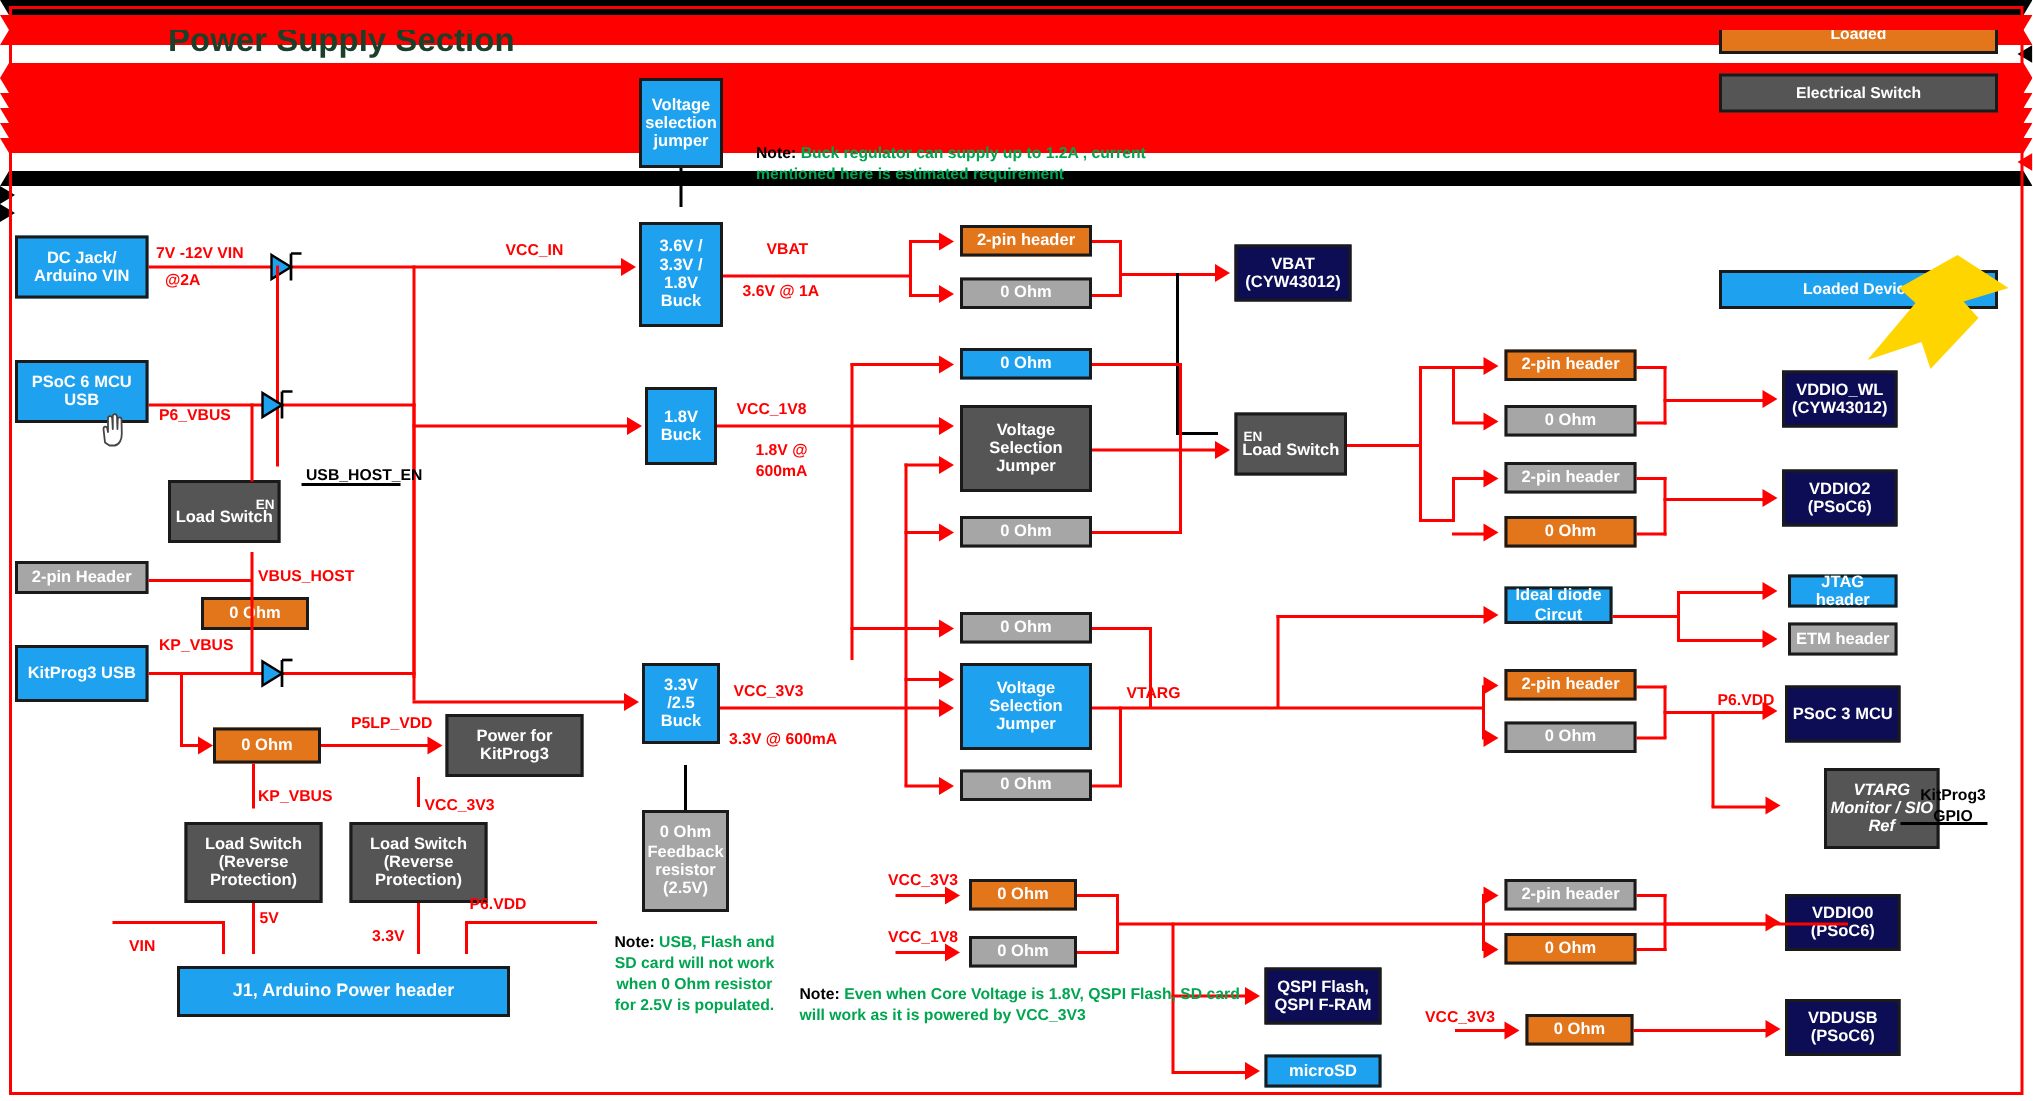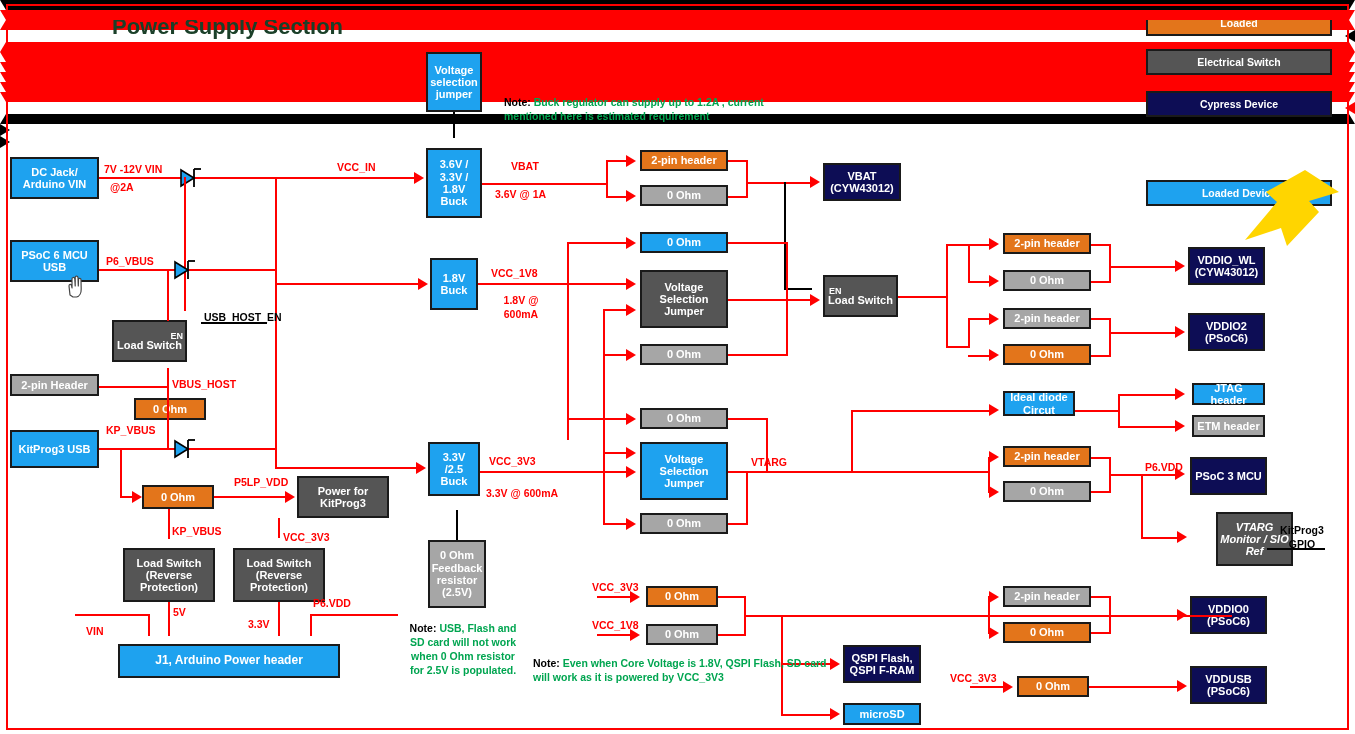--- a/index.html
+++ b/index.html
@@ -55,23 +55,20 @@
 
   <div class="title" style="left:112px;top:14px;">Power Supply Section</div>
 
   <div class="legend" style="left:1146px;top:10px;width:190px;height:208px;">
     <div class="lgitem c-switch" style="top:39px;">
       <span>Electrical Switch</span>
       </div>
     <div class="lgitem c-loaded" style="top:0px;">
       <span>Loaded</span>
       </div>
-    <div class="lgitem c-cypress" style="top:81px;">
-      <span>Cypress Device</span>
-      </div>
     <div class="lgitem c-device" style="top:170px;">
       <span>Loaded Device</span>
       </div>
   </div>
 
   <div class="blk c-device" style="left:10px;top:157px;width:89px;height:42px;">
     <span>DC Jack/ Arduino VIN</span>
     </div>
 
   <div class="blk c-device" style="left:10px;top:240px;width:89px;height:42px;">
@@ -453,21 +450,21 @@
   <div class="ah" style="left:1177px;top:609px;"></div>
 
   <div class="w wh" style="left:970px;top:686px;width:35px;"></div>
   <div class="ah" style="left:1003px;top:681px;"></div>
   <div class="w wh" style="left:1089px;top:686px;width:90px;"></div>
   <div class="ah" style="left:1177px;top:680px;"></div>
 
   <div class="lbl" style="left:104px;top:163px;">7V -12V VIN</div>
   <div class="lbl" style="left:110px;top:181px;">@2A</div>
   <div class="lbl" style="left:337px;top:161px;">VCC_IN</div>
-  <div class="lbl" style="left:106px;top:255px;text-align:right;">P6_VBUS</div>
+  <div class="lbl" style="left:106px;top:271px;text-align:right;">P6_VBUS</div>
   <div class="lblk" style="left:204px;top:311px;">USB_HOST_EN</div>
   <div class="lbl" style="left:172px;top:378px;">VBUS_HOST</div>
   <div class="lbl" style="left:106px;top:424px;">KP_VBUS</div>
   <div class="lbl" style="left:234px;top:476px;">P5LP_VDD</div>
   <div class="lbl" style="left:172px;top:525px;">KP_VBUS</div>
   <div class="lbl" style="left:283px;top:531px;">VCC_3V3</div>
   <div class="lbl" style="left:173px;top:606px;">5V</div>
   <div class="lbl" style="left:248px;top:618px;">3.3V</div>
   <div class="lbl" style="left:313px;top:597px;">P6.VDD</div>
   <div class="lbl" style="left:86px;top:625px;">VIN</div>

